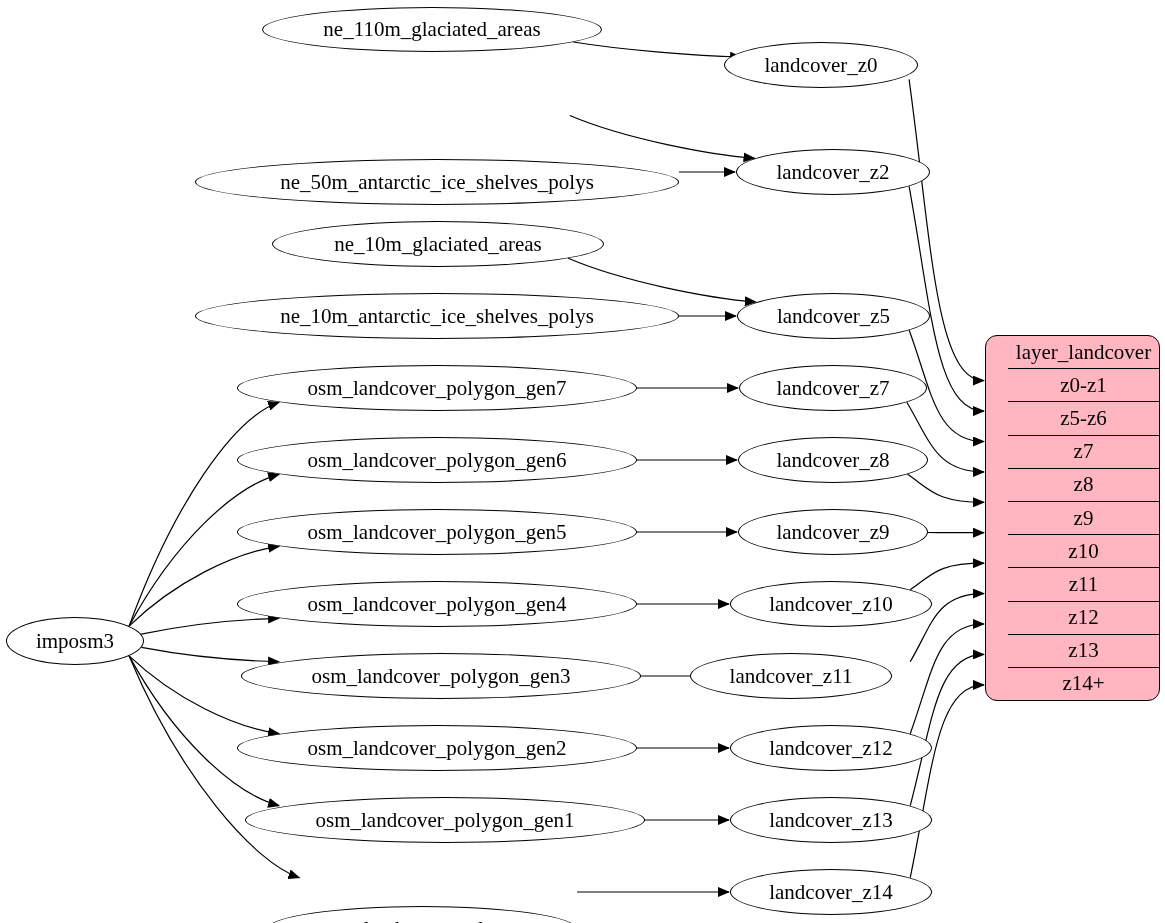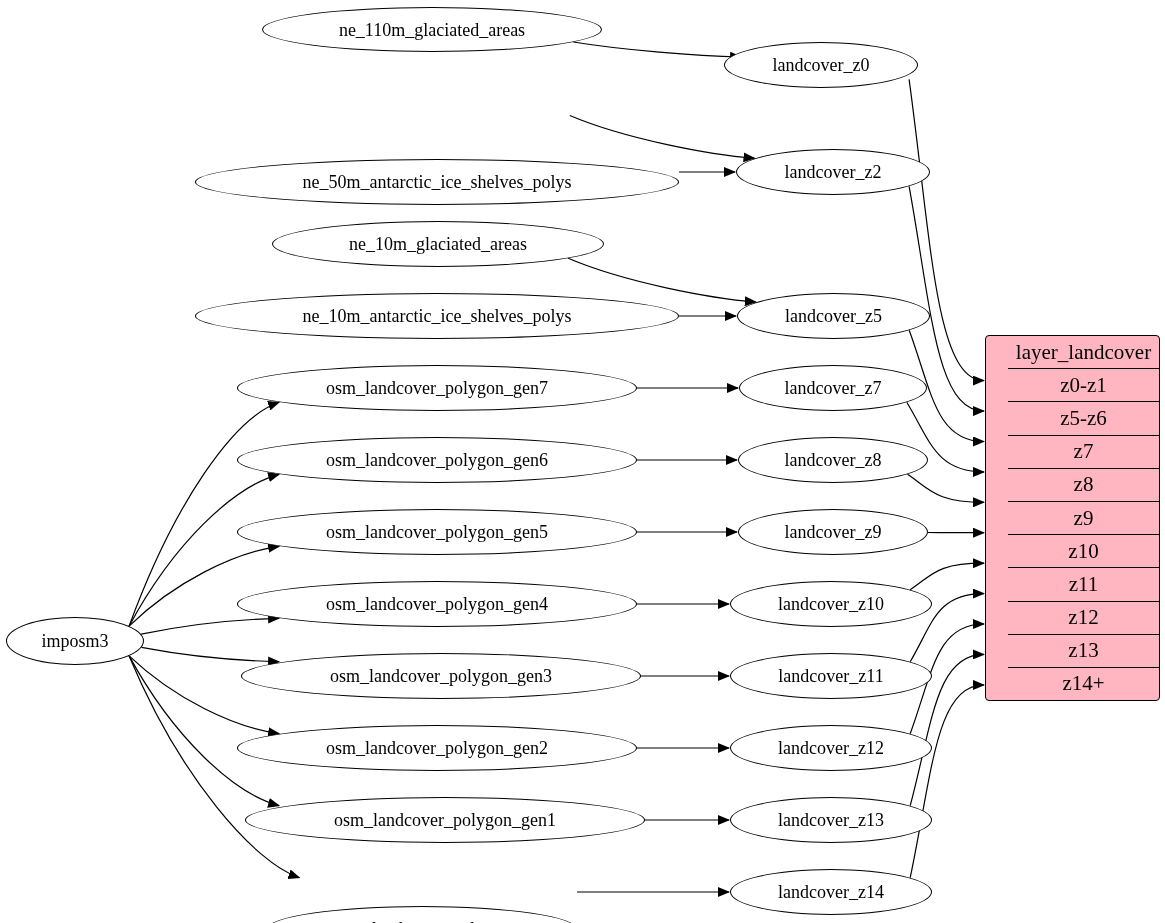--- a/index.html
+++ b/index.html
@@ -2,22 +2,22 @@
 <html><head>
 <meta charset="utf-8">
 <title>Diagram</title>
 <style>
   html,body{margin:0;padding:0;background:#fff;}
   #canvas{position:relative;width:1165px;height:923px;background:#fff;overflow:hidden;
           font-family:"Liberation Serif","DejaVu Serif",serif;color:#000;}
   #edges{position:absolute;left:0;top:0;}
   .node{position:absolute;border:1.3px solid #000;border-radius:50%;background:#fff;
         display:flex;align-items:center;justify-content:center;
-        font-size:18px;line-height:1;white-space:nowrap;box-sizing:border-box;}
-  .record{position:absolute;border:1.3px solid #000;border-radius:4px;
+        font-size:21px;line-height:1;white-space:nowrap;box-sizing:border-box;}
+  .record{position:absolute;border:1.3px solid #000;border-radius:12px;
           display:flex;flex-direction:column;box-sizing:border-box;overflow:hidden;padding-left:22px;}
   .rrow{flex:1;display:flex;align-items:center;justify-content:center;
         font-size:21px;line-height:1;white-space:nowrap;border-top:1.2px solid #000;}
   .rrow:first-child{border-top:none;}
 </style>
 </head>
 <body>
 
 <div id="canvas">
   <svg id="edges" width="1165" height="923" viewBox="0 0 1165 923">
@@ -78,21 +78,21 @@
   <div class="node" style="left:237px;top:437px;width:400px;height:46px">osm_landcover_polygon_gen6</div>
   <div class="node" style="left:738px;top:437px;width:190px;height:46px">landcover_z8</div>
 
   <div class="node" style="left:237px;top:509px;width:400px;height:46px">osm_landcover_polygon_gen5</div>
   <div class="node" style="left:738px;top:509px;width:190px;height:46px">landcover_z9</div>
 
   <div class="node" style="left:237px;top:581px;width:400px;height:46px">osm_landcover_polygon_gen4</div>
   <div class="node" style="left:730px;top:581px;width:202px;height:46px">landcover_z10</div>
 
   <div class="node" style="left:241px;top:653px;width:400px;height:46px">osm_landcover_polygon_gen3</div>
-  <div class="node" style="left:730px;top:653px;width:202px;height:46px">landcover_z11</div>
+  <div class="node" style="left:690px;top:653px;width:202px;height:46px">landcover_z11</div>
 
   <div class="node" style="left:237px;top:725px;width:400px;height:46px">osm_landcover_polygon_gen2</div>
   <div class="node" style="left:730px;top:725px;width:202px;height:46px">landcover_z12</div>
 
   <div class="node" style="left:245px;top:797px;width:400px;height:46px">osm_landcover_polygon_gen1</div>
   <div class="node" style="left:730px;top:797px;width:202px;height:46px">landcover_z13</div>
 
   <div class="node" style="left:267px;top:906px;width:310px;height:46px">osm_landcover_polygon</div>
   <div class="node" style="left:730px;top:869px;width:202px;height:46px">landcover_z14</div>
 

